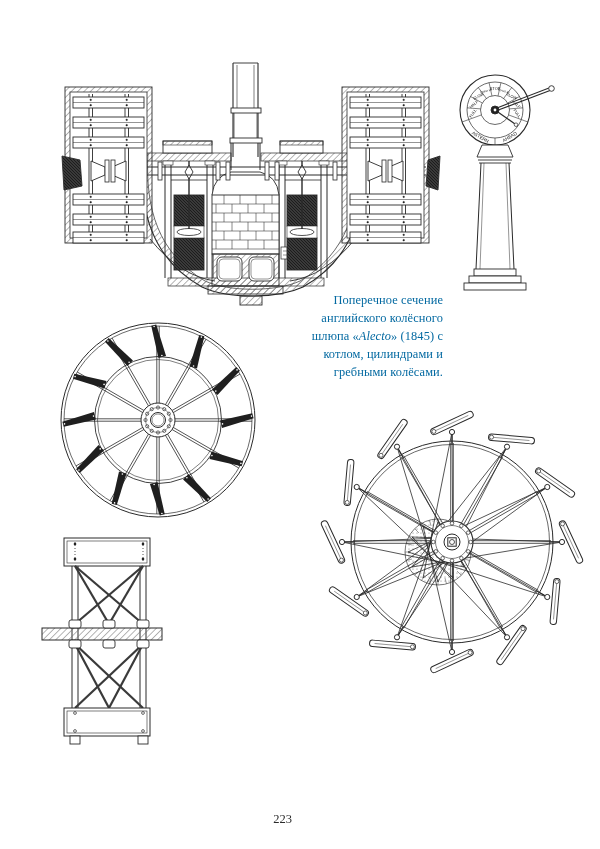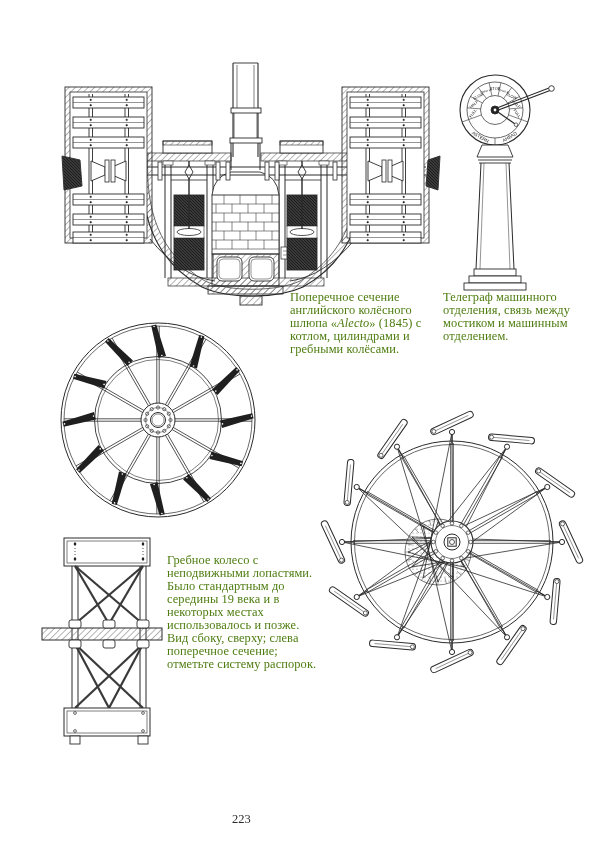--- a/index.html
+++ b/index.html
@@ -1,22 +1,22 @@
 <!DOCTYPE html>
 <html lang="ru"><head>
 <meta charset="utf-8">
 <style>
   html,body{margin:0;padding:0;}
   body{width:600px;height:849px;background:#ffffff;position:relative;overflow:hidden;
        font-family:"Liberation Serif", serif;color:#1d1d1d;}
   .page{position:absolute;left:0;top:0;width:600px;height:849px;background:#fff;}
   svg.fig{position:absolute;overflow:visible;}
-  .cap{position:absolute;font-size:12.4px;line-height:13px;letter-spacing:.1px;color:#4d7c0f;text-align:left;}
+  .cap{position:absolute;font-size:12.4px;line-height:18px;letter-spacing:.1px;color:#0369a1;text-align:right;}
   .cap i{font-style:italic;}
-  .pagenum{position:absolute;top:812px;left:232px;width:60px;text-align:left;font-size:12.5px;color:#2a2a2a;}
+  .pagenum{position:absolute;top:812px;left:232px;width:60px;text-align:right;font-size:12.5px;color:#2a2a2a;}
 </style>
 </head>
 <body>
 
 <div class="page">
 
   <svg class="fig" id="fig-ship" style="left:50px;top:4px" width="390" height="305" viewBox="0 0 390 305">
     <defs>
       <pattern id="h1" patternUnits="userSpaceOnUse" width="4.5" height="4.5" patternTransform="rotate(45)">
         <line x1="0" y1="0" x2="0" y2="4.5" stroke="#6a6a6a" stroke-width="1"></line>
@@ -566,22 +566,17 @@
         <circle fill="#fff" stroke-width="1" cx="140" cy="150" r="8" stroke="#2a2a2a"></circle>
         <rect fill="#fff" stroke-width="1" x="135.8" y="145.8" width="8.4" height="8.4" stroke="#2a2a2a"></rect>
         <circle stroke-width="0.8" cx="140" cy="150" r="2.5" fill="none" stroke="#2a2a2a"></circle>
       </g>
   </svg>
 
   <div class="cap" style="left:290px;top:291px;width:153px">
     <span>Поперечное сечение английского колёсного шлюпа «</span><i>Alecto</i><span>» (1845) с котлом, цилиндрами и гребными колёсами.</span>
   </div>
 
-  <div class="cap" style="left:443px;top:291px;width:145px">Телеграф машинного отделения, связь между мостиком и машинным отделением.</div>
-
-  <div class="cap" style="left:167px;top:554px;width:161px">
-    <div>Гребное колесо с неподвижными лопастями. Было стандартным до середины 19 века и в некоторых местах использовалось и позже.</div>
-    <div>Вид сбоку, сверху; слева поперечное сечение; отметьте систему распорок.</div>
-  </div>
+
 
 
   <div class="pagenum">223</div>
 </div>
 
 </body></html>

